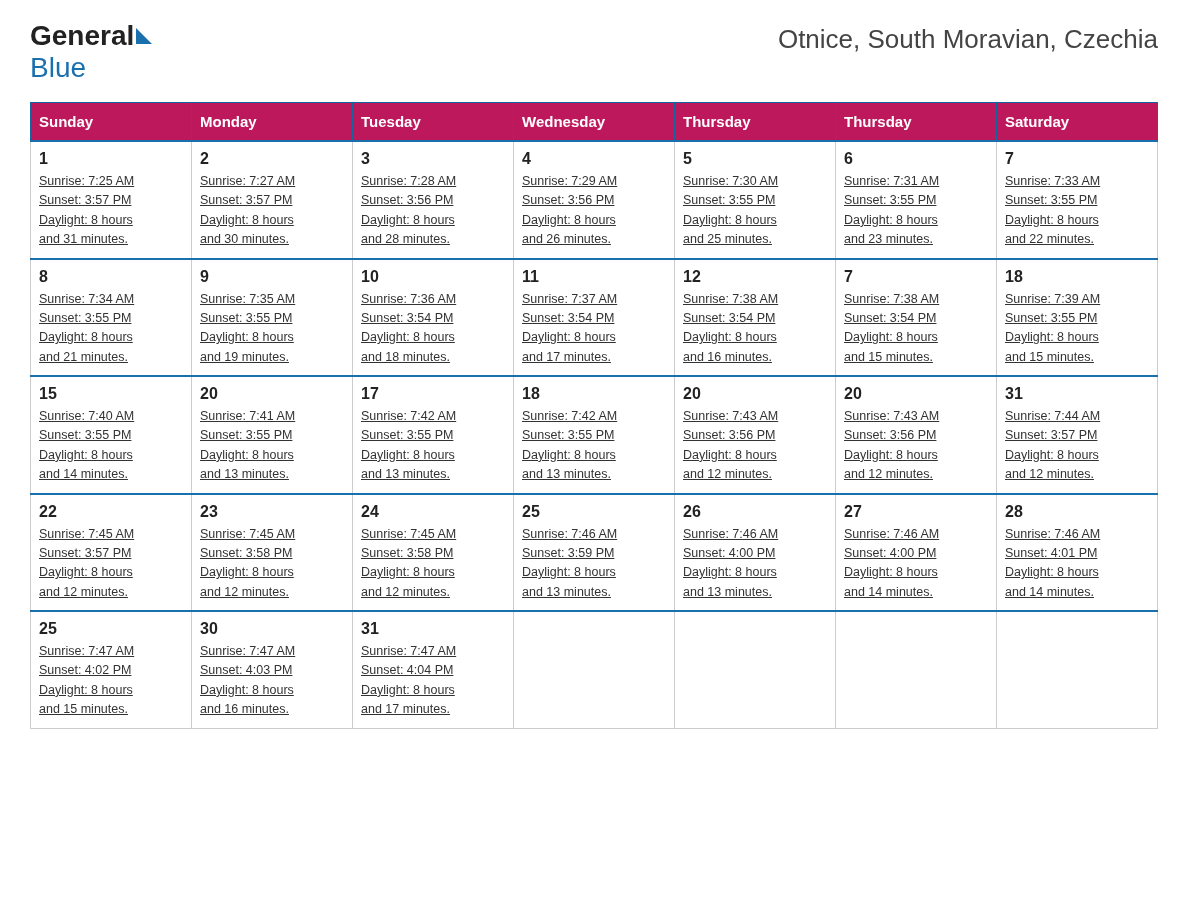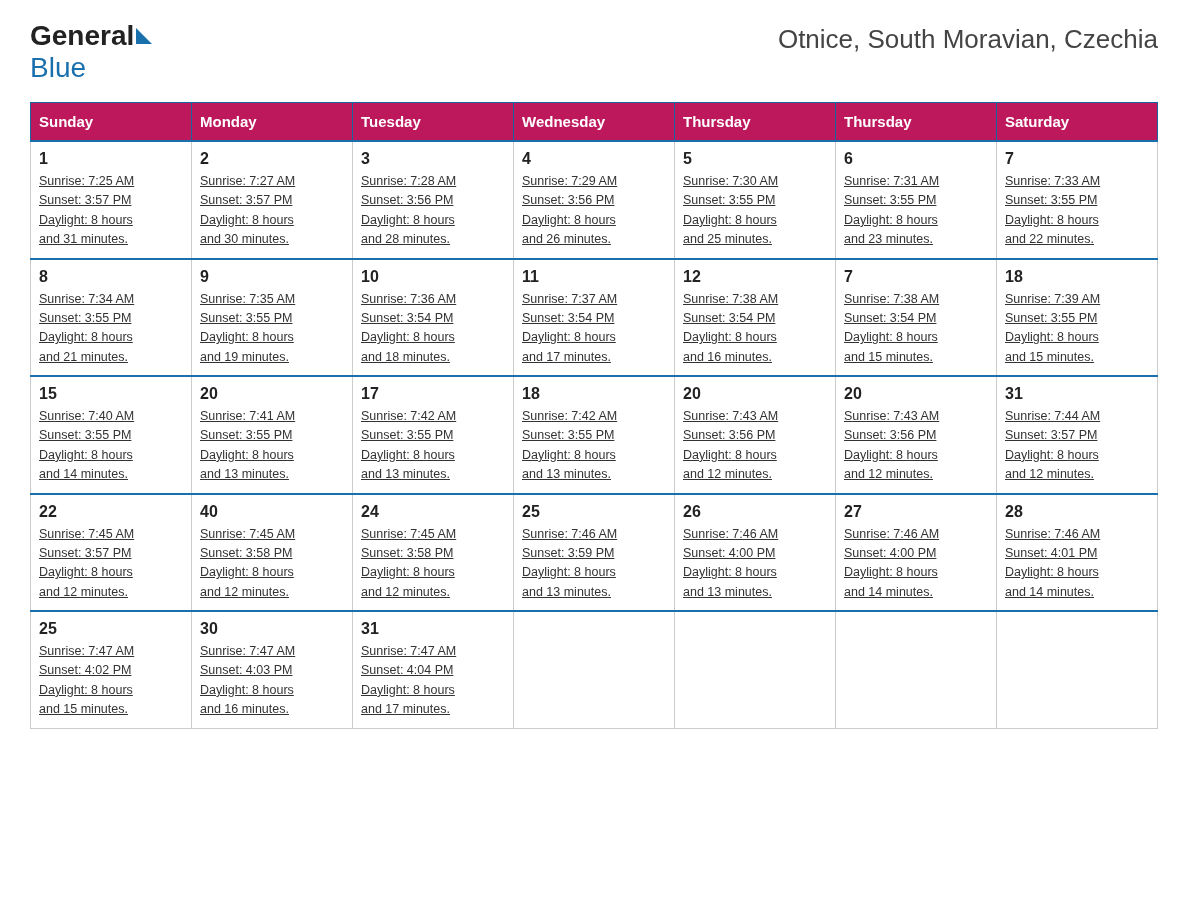--- a/index.html
+++ b/index.html
@@ -331,21 +331,21 @@
         <td>
         <div class="day-number">22</div>
         <div class="day-info">
           Sunrise: 7:45 AM<br>
           Sunset: 3:57 PM<br>
           Daylight: 8 hours<br>
           and 12 minutes.
         </div>
       </td>
         <td>
-        <div class="day-number">40</div>
+        <div class="day-number">23</div>
         <div class="day-info">
           Sunrise: 7:45 AM<br>
           Sunset: 3:58 PM<br>
           Daylight: 8 hours<br>
           and 12 minutes.
         </div>
       </td>
         <td>
         <div class="day-number">24</div>
         <div class="day-info">

